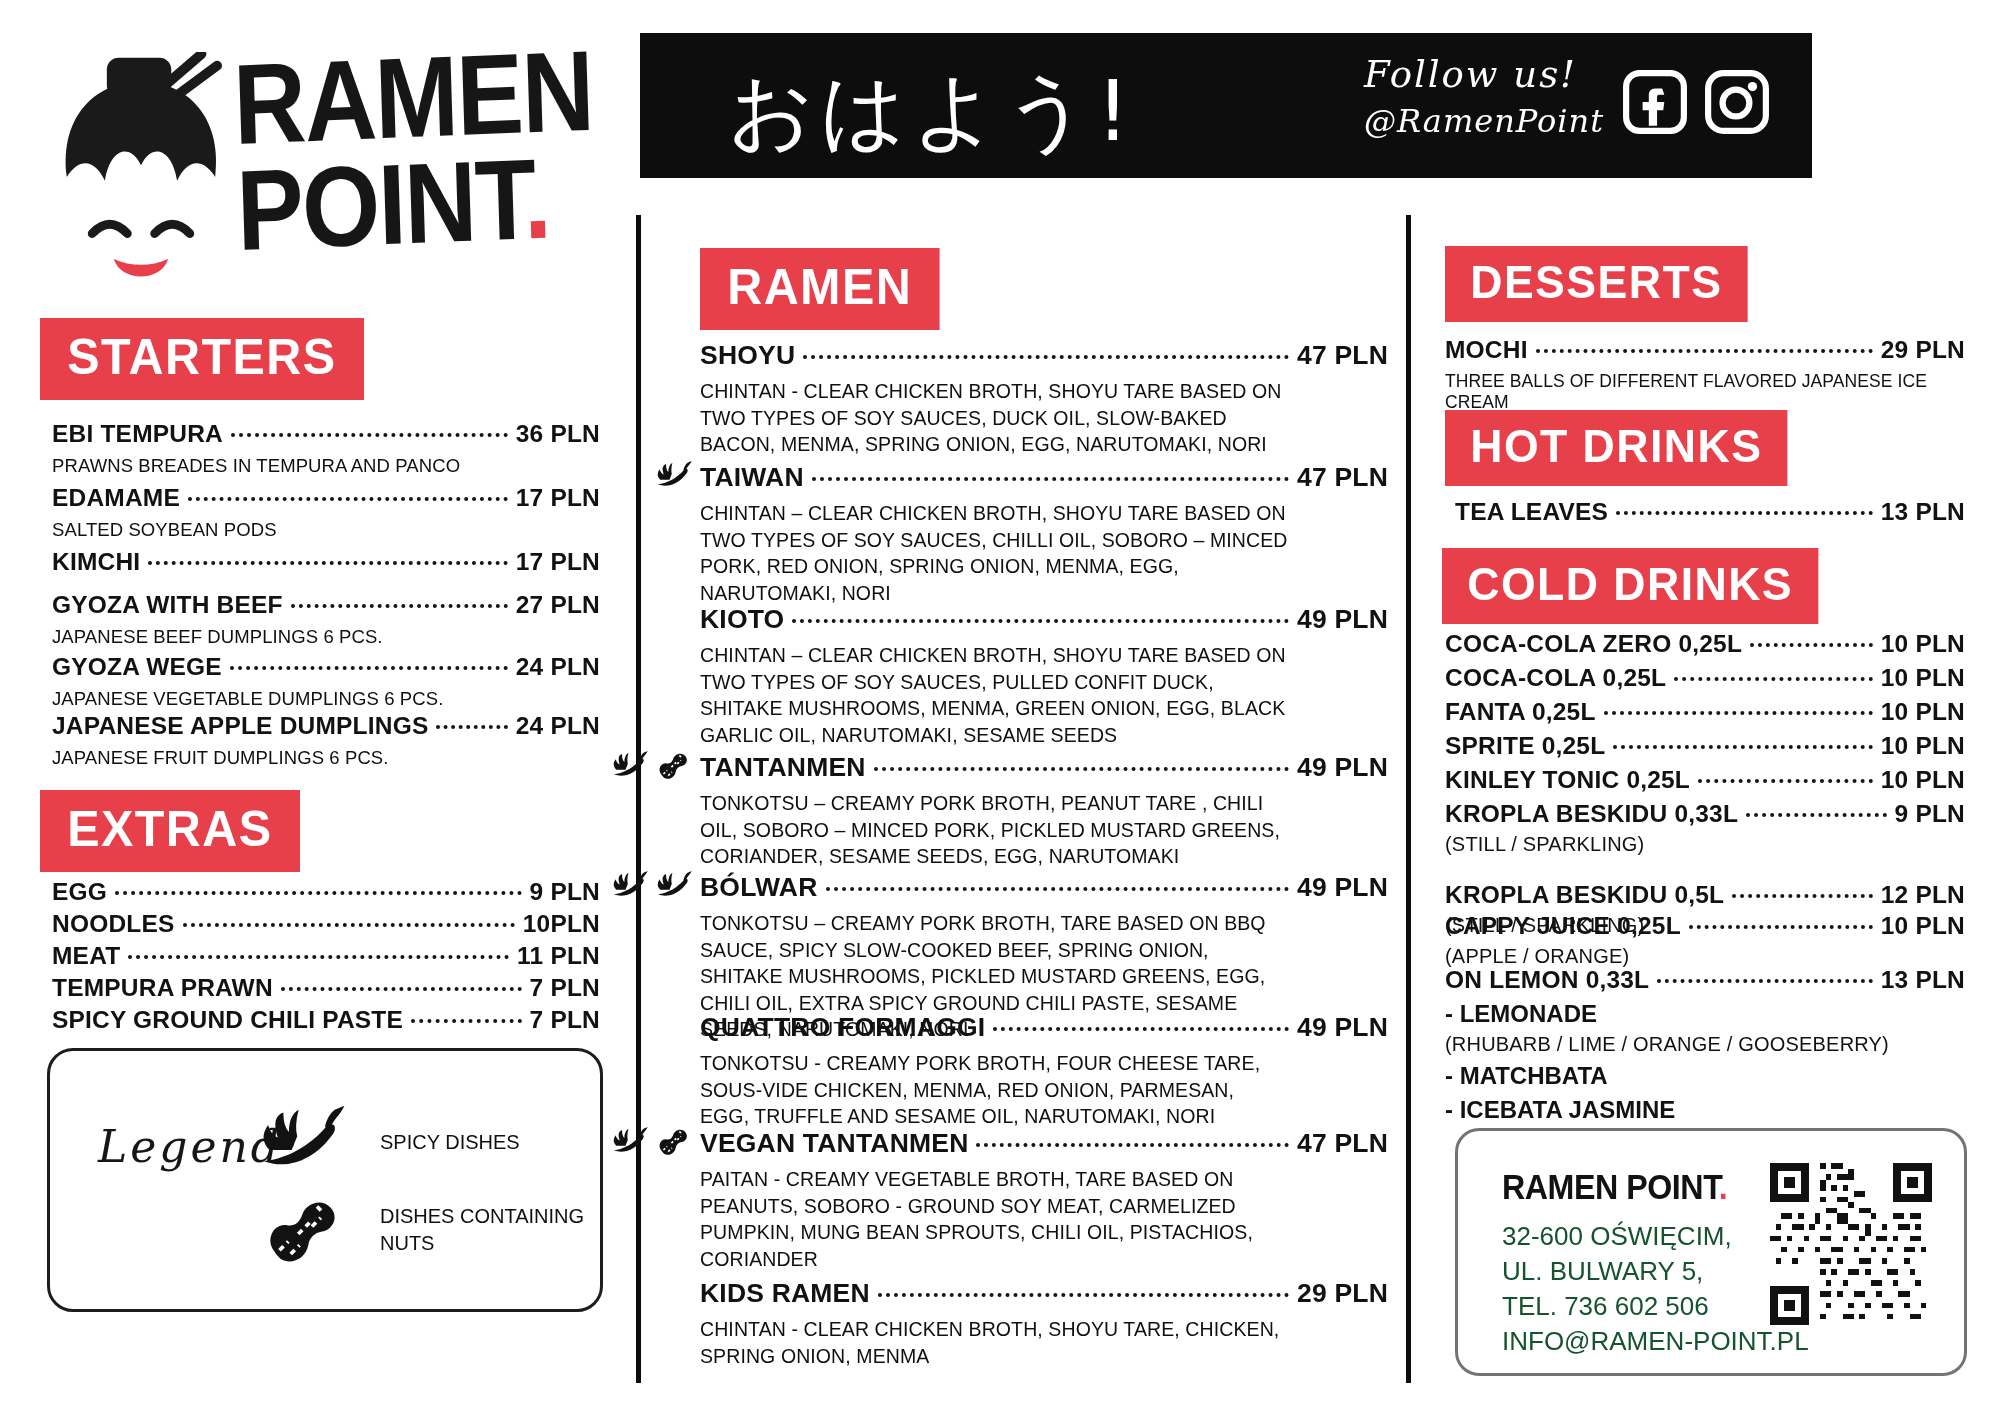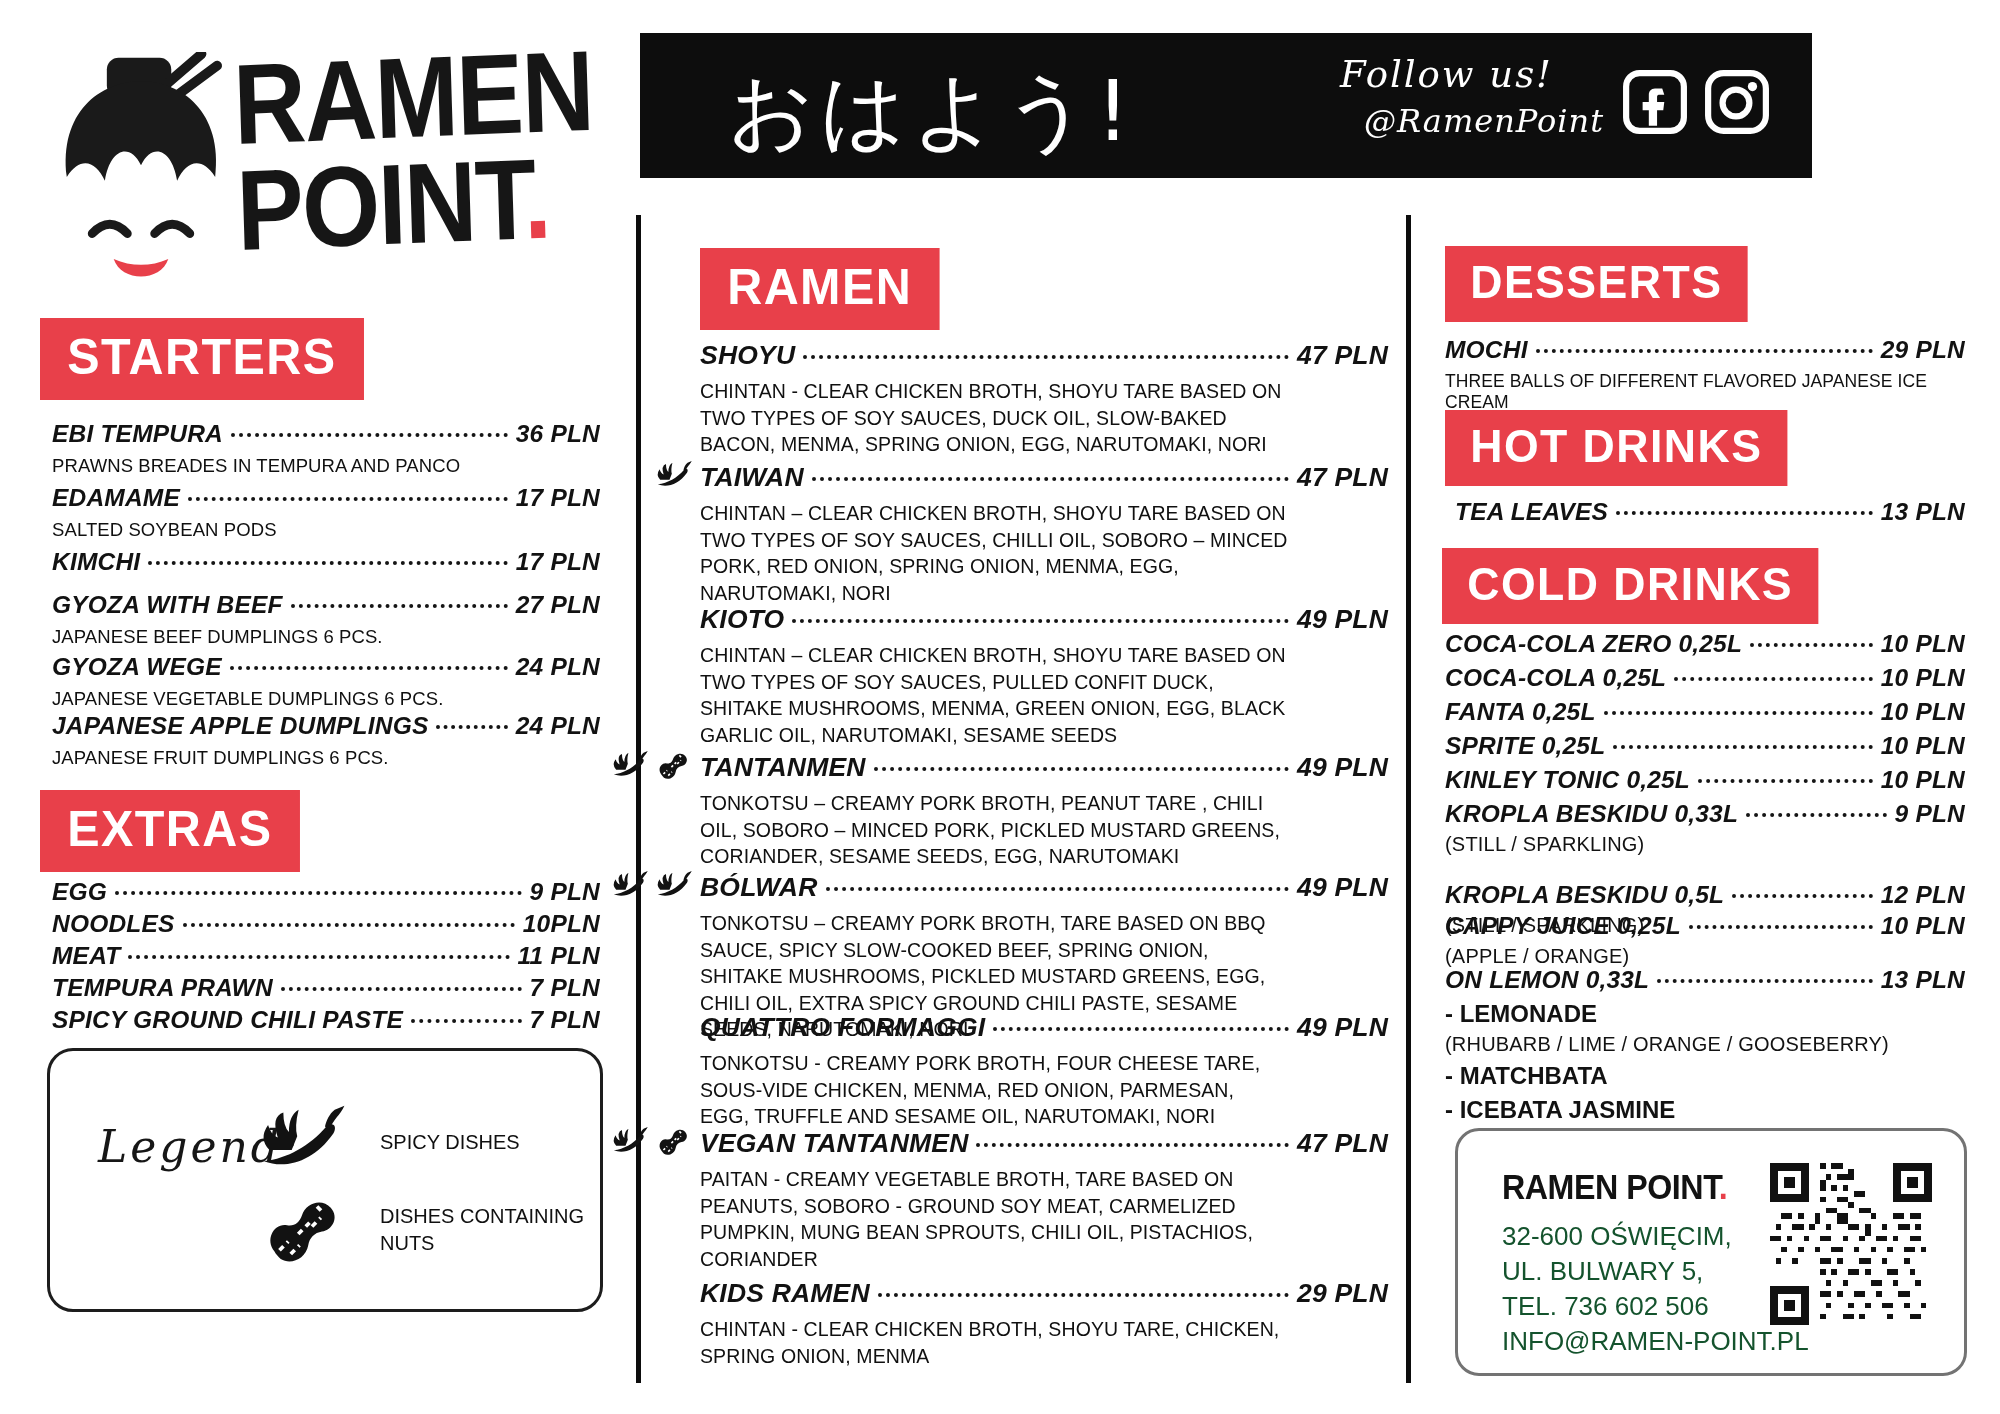--- a/index.html
+++ b/index.html
@@ -8,21 +8,21 @@
   body{ font-family:"Liberation Sans", sans-serif; color:var(--ink); }
   #page{ position:relative; width:2000px; height:1414px; background:#fff; overflow:hidden; }
 
   
   .topbar{ position:absolute; left:640px; top:33px; width:1172px; height:145px; background:#0d0d0d; }
   .jp{ position:absolute; left:88px; top:22px; color:#fff; font-size:84px; font-weight:400;
        font-family:"DejaVu Sans", sans-serif; letter-spacing:6px; white-space:nowrap; }
   .follow{ position:absolute; right:208px; top:20px; text-align:left; color:#fff;
            font-family:"DejaVu Serif", cursive, serif; font-style:italic; }
   .follow .f1{ font-size:37px; letter-spacing:2px; }
-  .follow .f2{ font-size:32px; letter-spacing:1px; margin-top:6px;margin-left:24px; }
+  .follow .f2{ font-size:32px; letter-spacing:1px; margin-top:6px; }
   .social{ position:absolute; right:42px; top:36px; display:flex; gap:16px; }
   .social svg{ width:66px; height:66px; display:block; }
 
   
   .vline{ position:absolute; top:215px; width:5px; height:1168px; background:#0d0d0d; }
 
   
   .hdr{ position:absolute; background:var(--red); color:#fff; font-weight:900; white-space:nowrap;
         padding:10px 28px 14px; font-size:50px; letter-spacing:1.5px; transform:scaleX(.97);
         transform-origin:left top; }
@@ -30,21 +30,21 @@
 
   
   .logo-face{ position:absolute; left:52px; top:52px; width:178px; height:244px; }
   .logo-title{ position:absolute; left:232px; top:52px; width:380px; font-weight:900; color:#161616;
                font-size:114px; line-height:.93; letter-spacing:-2px; transform:scaleX(.88) rotate(-2deg);
                transform-origin:left top; white-space:nowrap; }
   .logo-title .dot{ color:var(--red); }
 
   
   .mi{ position:absolute; }
-  .row{ display:flex; align-items:baseline;font-style:italic; }
+  .row{ display:flex; align-items:baseline; }
   .nm{ font-weight:900; white-space:nowrap; letter-spacing:.2px; }
   .pr{ font-weight:900; white-space:nowrap; letter-spacing:.2px; }
   .dots{ flex:1; border-bottom:4.5px dotted #151515; margin:0 8px; transform:translateY(-5px); min-width:20px; }
   .desc{ font-weight:400; color:#101010; margin-top:7px; letter-spacing:.1px; }
 
   .col-left .mi{ left:52px; width:548px; }
   .col-left .nm,.col-left .pr{ font-size:24.5px; }
   .col-left .desc{ font-size:18.5px; }
 
   .col-mid .mi{ left:700px; width:688px; }

